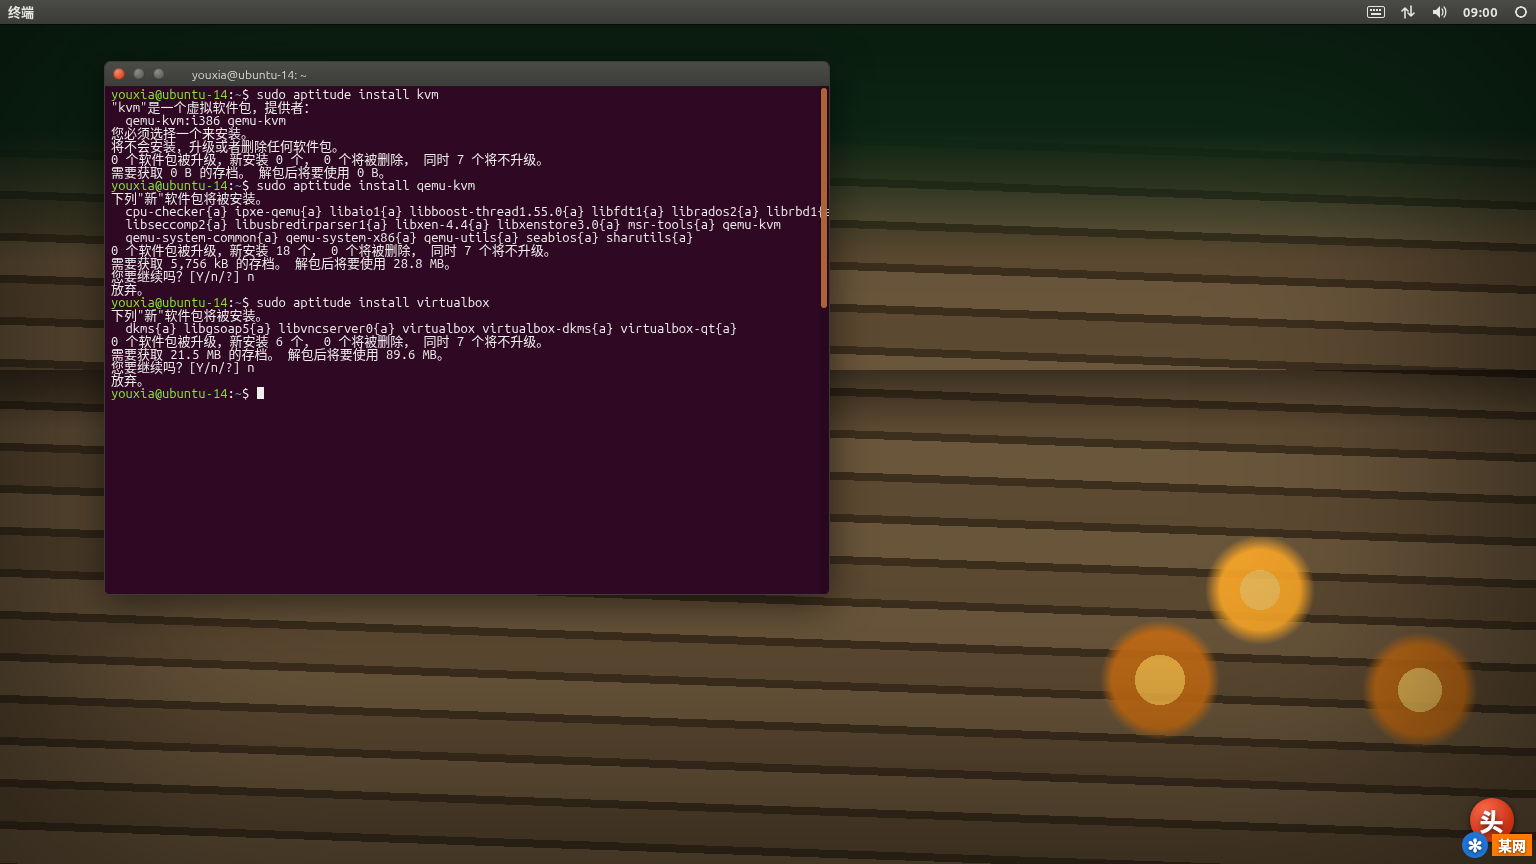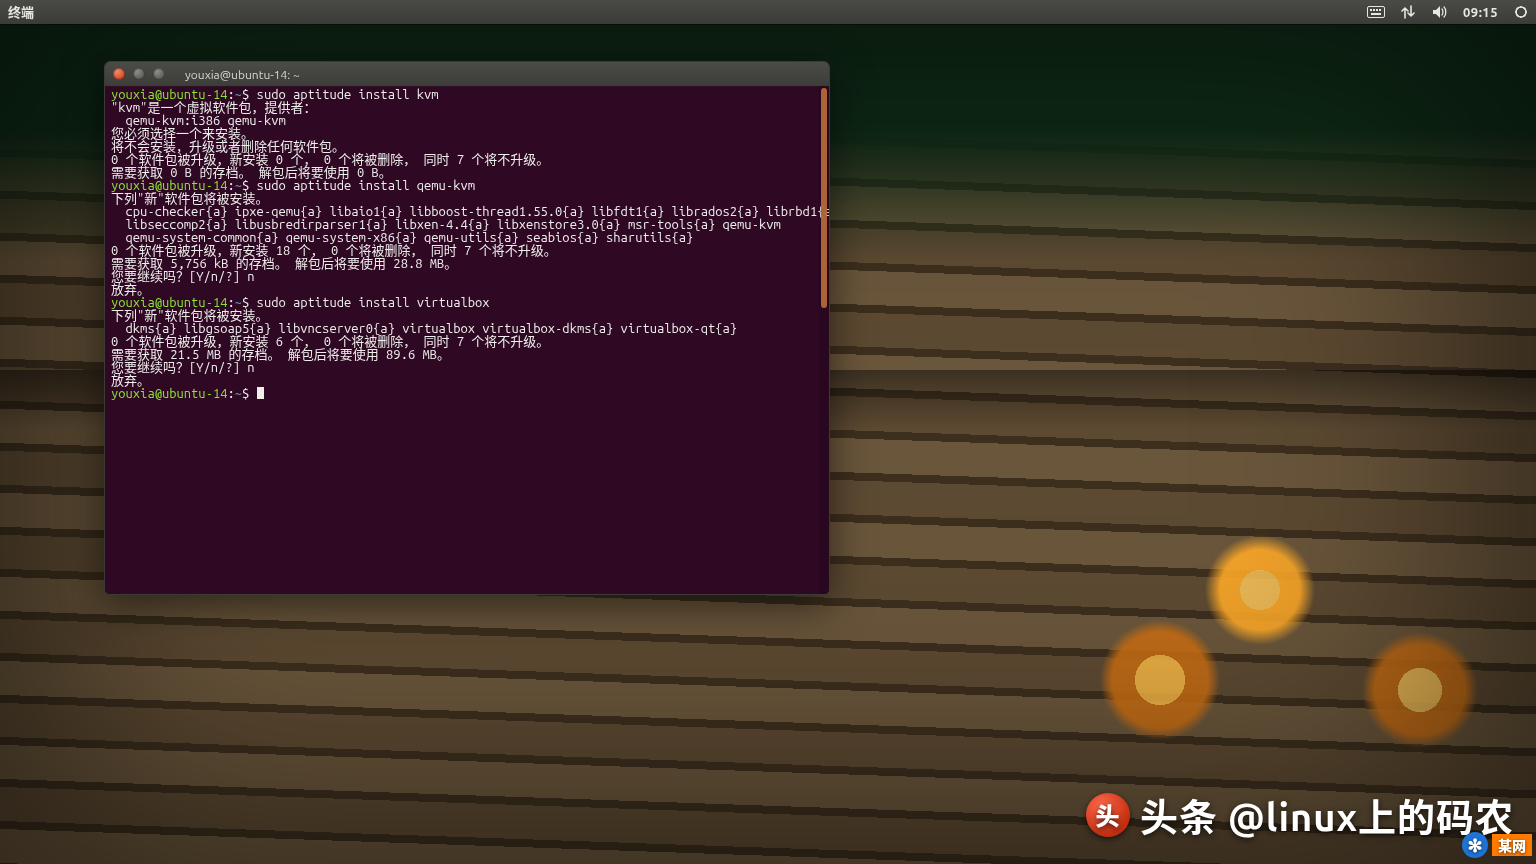--- a/index.html
+++ b/index.html
@@ -50,21 +50,21 @@
   .titlebar{
     height:24px;background:linear-gradient(#4b4b47,#3c3c39);
     display:flex;align-items:center;gap:8px;padding:0 8px;
     color:#d8d7d3;font-size:12px;
     border-bottom:1px solid #2b2b29;
   }
   .win-btn{width:12px;height:12px;border-radius:50%;display:inline-block;box-shadow:inset 0 0 0 1px rgba(0,0,0,.35);}
   .btn-close{background:radial-gradient(circle at 35% 30%, #f08b6d, #d14b2a 70%);}
   .btn-min{background:radial-gradient(circle at 35% 30%, #8f8f89, #5a5a55 70%);}
   .btn-max{background:radial-gradient(circle at 35% 30%, #8f8f89, #5a5a55 70%);}
-  .titlebar .title{margin-left:12px;}
+  .titlebar .title{margin-left:19px;}
 
   .terminal-body{
     position:absolute;left:0;right:0;top:24px;bottom:0;
     background:rgba(48,10,36,.86);
     color:#eeeeec;
     font-family:"Ubuntu Mono","DejaVu Sans Mono","Noto Sans Mono CJK SC",monospace;
     font-size:13px;line-height:13px;
     padding:2px 3px 6px 6px;
     white-space:pre;overflow:hidden;
   }
@@ -128,21 +128,21 @@
             <path d="M4 13V3M4 3l-3 3M4 3l3 3" stroke="#e7e6e2" stroke-width="1.6" fill="none" stroke-linecap="round"></path>
             <path d="M10 1v10M10 11l-3-3M10 11l3-3" stroke="#e7e6e2" stroke-width="1.6" fill="none" stroke-linecap="round"></path>
           </svg>
       </span>
       <span class="tray-icon">
         <svg width="16" height="14" viewBox="0 0 16 14">
             <path d="M1 5h3l4-4v12l-4-4H1z" fill="#e7e6e2"></path>
             <path d="M10 4c1.2 1 1.2 5 0 6M12 2c2.4 2 2.4 8 0 10" stroke="#e7e6e2" stroke-width="1.3" fill="none" stroke-linecap="round"></path>
           </svg>
       </span>
-      <span class="clock">09:15</span>
+      <span class="clock">09:00</span>
       <span class="tray-icon">
         <svg width="14" height="14" viewBox="0 0 14 14">
             <circle cx="7" cy="7" r="5" fill="none" stroke="#e7e6e2" stroke-width="1.6"></circle>
             <path d="M7 1v1.8M7 11.2V13M1 7h1.8M11.2 7H13M2.8 2.8l1.3 1.3M9.9 9.9l1.3 1.3M11.2 2.8 9.9 4.1M4.1 9.9l-1.3 1.3" stroke="#e7e6e2" stroke-width="1.6"></path>
           </svg>
       </span>
     </div>
   </div>
 
   <div class="terminal-window">
@@ -153,19 +153,18 @@
       <span class="title">youxia@ubuntu-14: ~</span>
     </div>
     <div class="terminal-body" id="terminal-body"><div><span class="prm">youxia@ubuntu-14</span>:<span class="dir">~</span><span class="txt">$ </span><span class="txt">sudo aptitude install kvm</span></div><div class="txt">"kvm"是一个虚拟软件包，提供者：</div><div class="txt">  qemu-kvm:i386 qemu-kvm</div><div class="txt">您必须选择一个来安装。</div><div class="txt">将不会安装，升级或者删除任何软件包。</div><div class="txt">0 个软件包被升级，新安装 0 个， 0 个将被删除， 同时 7 个将不升级。</div><div class="txt">需要获取 0 B 的存档。 解包后将要使用 0 B。</div><div class="txt"></div><div><span class="prm">youxia@ubuntu-14</span>:<span class="dir">~</span><span class="txt">$ </span><span class="txt">sudo aptitude install qemu-kvm</span></div><div class="txt">下列"新"软件包将被安装。</div><div class="txt">  cpu-checker{a} ipxe-qemu{a} libaio1{a} libboost-thread1.55.0{a} libfdt1{a} librados2{a} librbd1{a}</div><div class="txt">  libseccomp2{a} libusbredirparser1{a} libxen-4.4{a} libxenstore3.0{a} msr-tools{a} qemu-kvm</div><div class="txt">  qemu-system-common{a} qemu-system-x86{a} qemu-utils{a} seabios{a} sharutils{a}</div><div class="txt">0 个软件包被升级，新安装 18 个， 0 个将被删除， 同时 7 个将不升级。</div><div class="txt">需要获取 5,756 kB 的存档。 解包后将要使用 28.8 MB。</div><div class="txt">您要继续吗？[Y/n/?] n</div><div class="txt">放弃。</div><div><span class="prm">youxia@ubuntu-14</span>:<span class="dir">~</span><span class="txt">$ </span><span class="txt">sudo aptitude install virtualbox</span></div><div class="txt">下列"新"软件包将被安装。</div><div class="txt">  dkms{a} libgsoap5{a} libvncserver0{a} virtualbox virtualbox-dkms{a} virtualbox-qt{a}</div><div class="txt">0 个软件包被升级，新安装 6 个， 0 个将被删除， 同时 7 个将不升级。</div><div class="txt">需要获取 21.5 MB 的存档。 解包后将要使用 89.6 MB。</div><div class="txt">您要继续吗？[Y/n/?] n</div><div class="txt">放弃。</div><div><span class="prm">youxia@ubuntu-14</span>:<span class="dir">~</span><span class="txt">$ </span><span class="txt"></span><span class="cursor"></span></div></div>
     <div class="scrollbar">
       <div class="thumb"></div>
     </div>
   </div>
 
   <div class="watermark">
     <span class="logo">头</span>
-    <span>头条 @linux上的码农</span>
   </div>
   <div class="wm-badge">
     <span class="b1">✻</span>
     <span class="b2">某网</span>
   </div>
 </div>
 
 </body></html>

